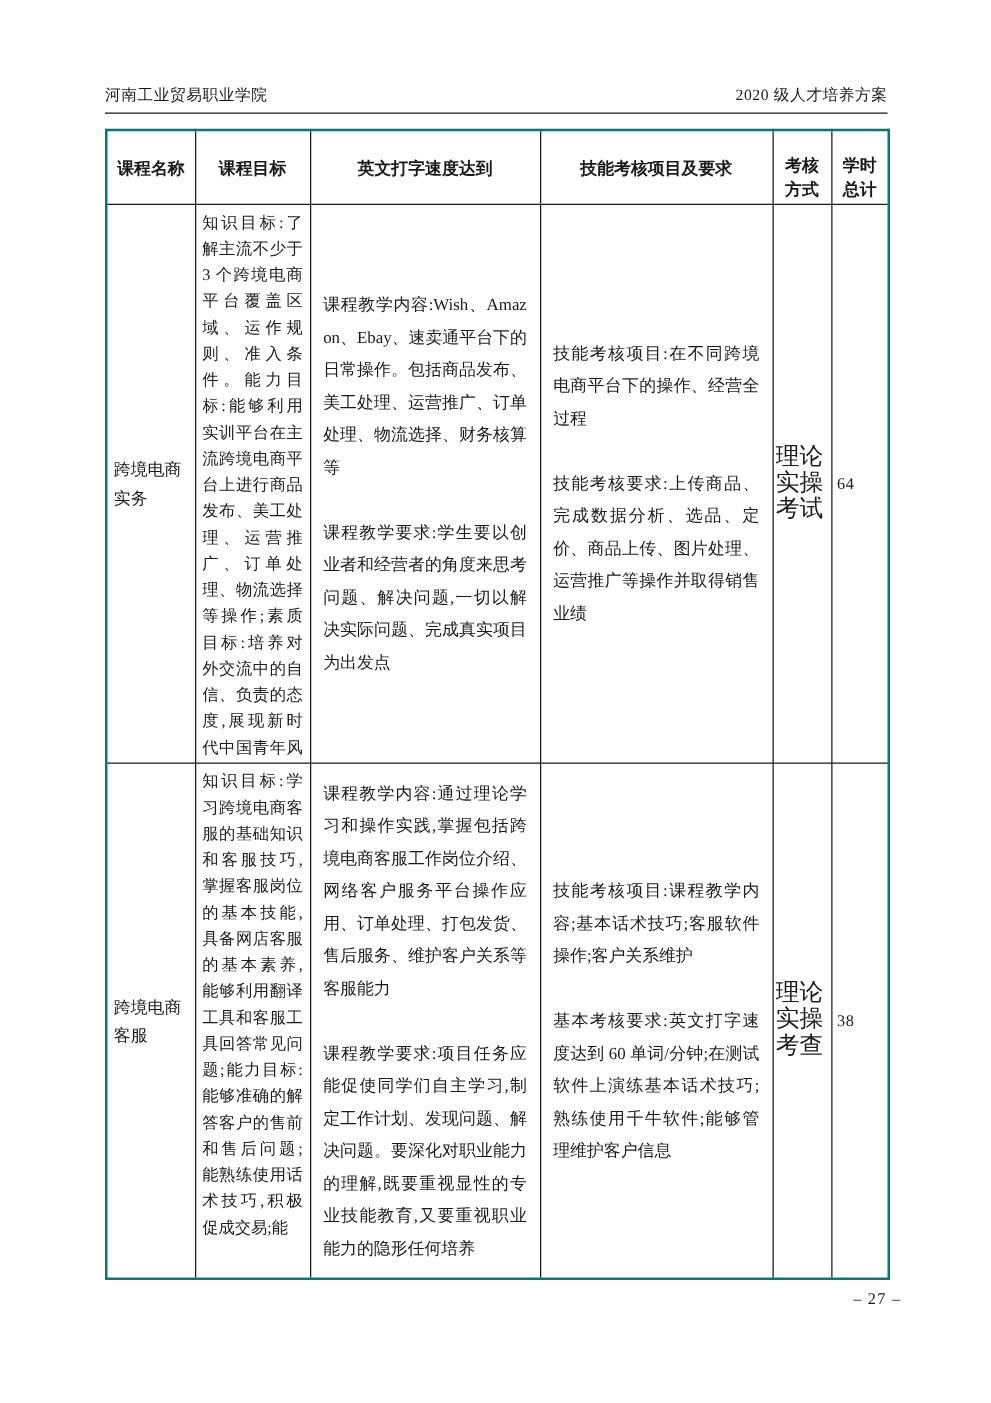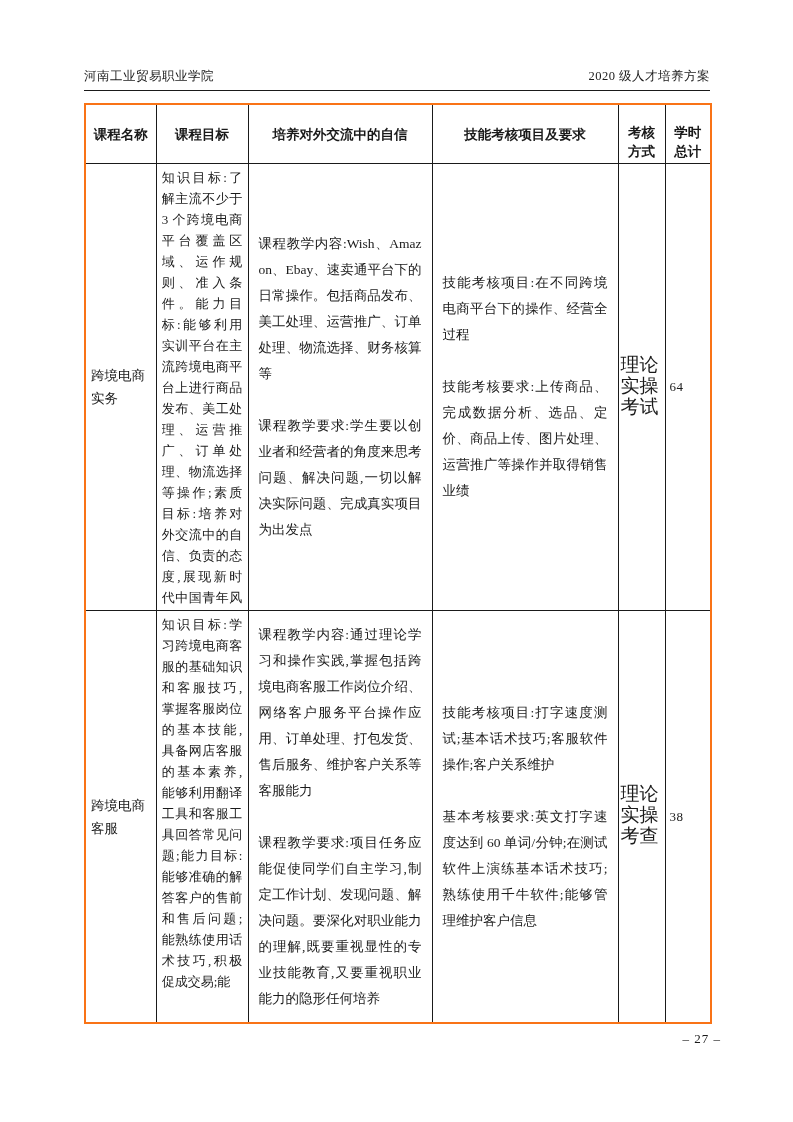--- a/index.html
+++ b/index.html
@@ -28,21 +28,21 @@
     position: absolute;
     left: 84px; top: 90px; width: 626px;
     border-top: 1.5px solid #1a1a1a;
   }
   table.course-table {
     position: absolute;
     left: 84px; top: 103px;
     width: 628px;
     border-collapse: collapse;
     table-layout: fixed;
-    border: 2px solid #f97316;
+    border: 2px solid #0f766e;
   }
   .course-table th, .course-table td {
     border: 1px solid #1a1a1a;
     padding: 2px 4px;
     vertical-align: middle;
     word-break: break-all;
   }
   .course-table th {
     font-weight: bold;
     font-size: 13.5px;
@@ -122,21 +122,21 @@
       <col style="width:92px">
       <col style="width:184px">
       <col style="width:186px">
       <col style="width:47px">
       <col style="width:46px">
     </colgroup>
     <thead>
       <tr>
         <th>课程名称</th>
         <th>课程目标</th>
-        <th>培养对外交流中的自信</th>
+        <th>英文打字速度达到</th>
         <th>技能考核项目及要求</th>
         <th>
           <div class="two-wrap">考核方式</div>
         </th>
         <th>
           <div class="two-wrap">学时总计</div>
         </th>
       </tr>
     </thead>
     <tbody>
@@ -161,21 +161,21 @@
       <tr>
         <td class="course-cell">跨境电商客服</td>
         <td class="objectives-cell">
           <div class="objectives-clip clip-row2">知识目标:学习跨境电商客服的基础知识和客服技巧,掌握客服岗位的基本技能,具备网店客服的基本素养,能够利用翻译工具和客服工具回答常见问题;能力目标:能够准确的解答客户的售前和售后问题;能熟练使用话术技巧,积极促成交易;能</div>
         </td>
         <td class="content-cell">
           <div class="para">课程教学内容:通过理论学习和操作实践,掌握包括跨境电商客服工作岗位介绍、网络客户服务平台操作应用、订单处理、打包发货、售后服务、维护客户关系等客服能力</div>
           <div class="para">课程教学要求:项目任务应能促使同学们自主学习,制定工作计划、发现问题、解决问题。要深化对职业能力的理解,既要重视显性的专业技能教育,又要重视职业能力的隐形任何培养</div>
         </td>
         <td class="content-cell">
-          <div class="para">技能考核项目:打字速度测试;基本话术技巧;客服软件操作;客户关系维护</div>
+          <div class="para">技能考核项目:课程教学内容;基本话术技巧;客服软件操作;客户关系维护</div>
           <div class="para">基本考核要求:英文打字速度达到 60 单词/分钟;在测试软件上演练基本话术技巧;熟练使用千牛软件;能够管理维护客户信息</div>
         </td>
         <td class="method-cell">
           <div class="two-wrap">理论实操考查</div>
         </td>
         <td class="hours-cell">38</td>
       </tr>
     </tbody>
   </table>
 

